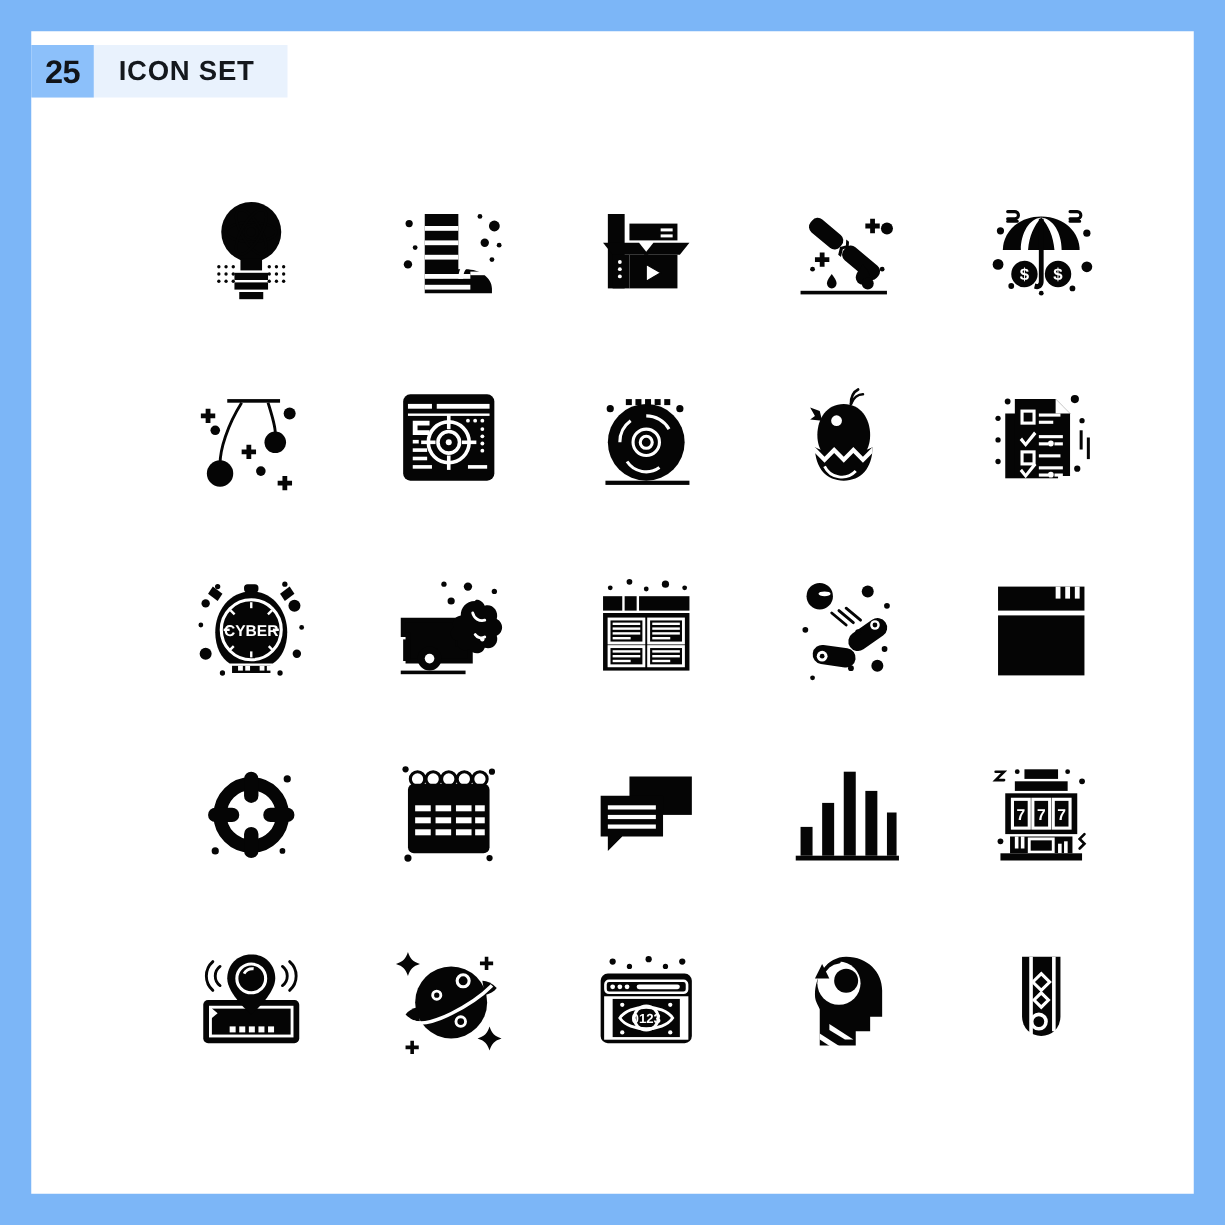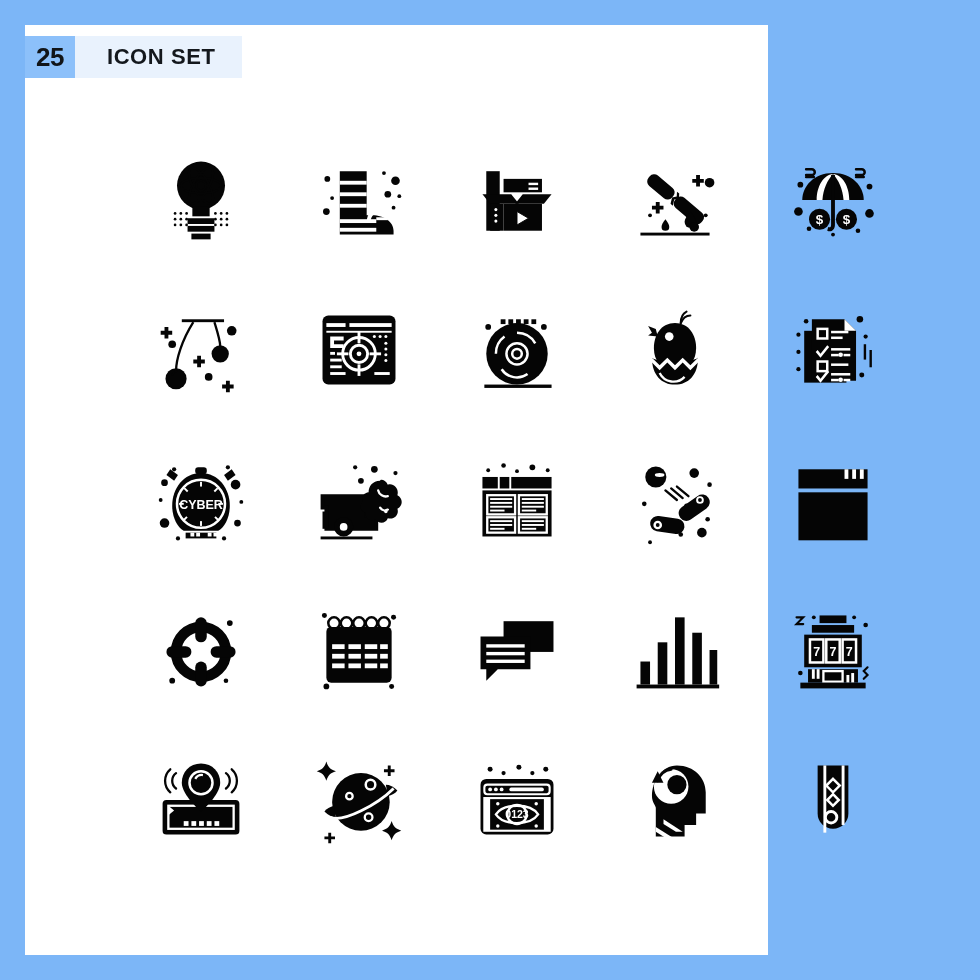--- a/index.html
+++ b/index.html
@@ -10,21 +10,21 @@
     width: 980px;
     height: 980px;
     background: #7cb6f7;
     font-family: "Liberation Sans", sans-serif;
     overflow: hidden;
   }
   #page {
     position: absolute;
     left: 25px;
     top: 25px;
-    width: 743px;
+    width: 930px;
     height: 930px;
     background: #ffffff;
   }
   
   .header {
     position: absolute;
     left: 0;
     top: 11px;
     height: 42px;
     display: flex;
@@ -38,21 +38,21 @@
     font-weight: bold;
     line-height: 42px;
     padding: 0 11px;
     letter-spacing: -0.5px;
   }
   .title {
     color: #14181d;
     font-size: 22px;
     font-weight: bold;
     line-height: 42px;
-    padding: 0 26px 0 32px;
+    padding: 0 26px 0 20px;
     letter-spacing: 0.6px;
   }
   
   .grid {
     position: absolute;
     left: 97px;
     top: 100px;
     width: 790px;
     display: grid;
     grid-template-columns: repeat(5, 158px);

